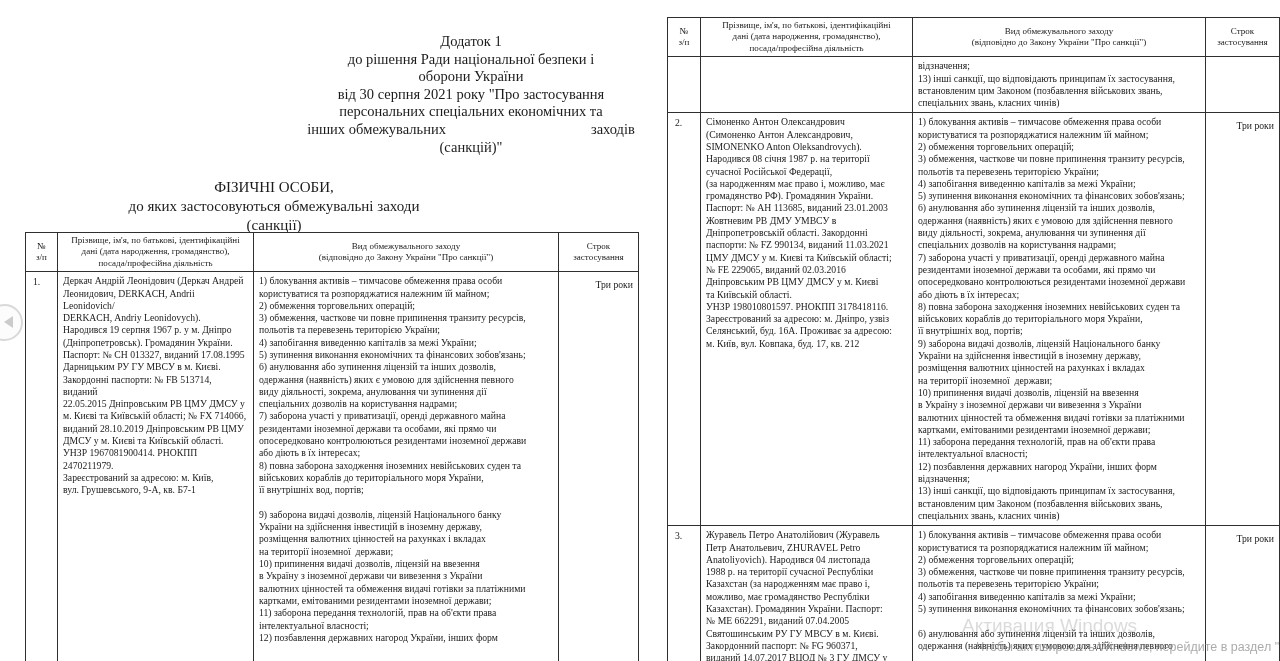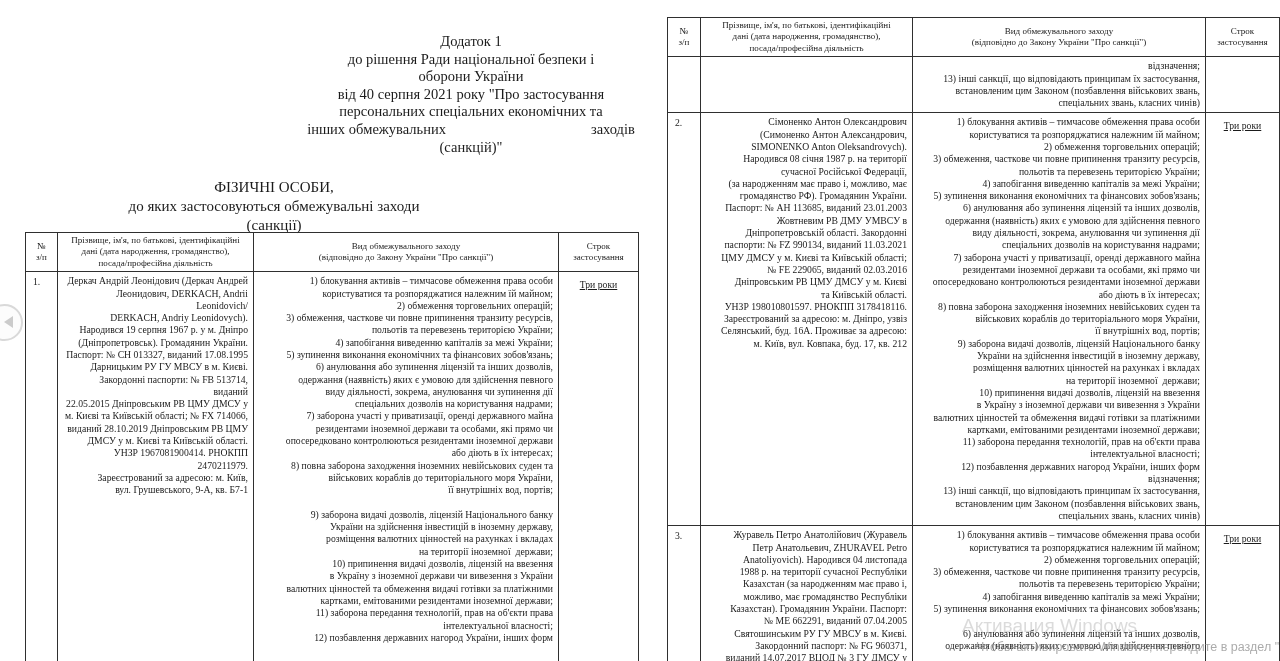--- a/index.html
+++ b/index.html
@@ -26,22 +26,22 @@
   }
   .doc-table th,.doc-table td{
     border:1px solid #2f2f2f;vertical-align:top;
     padding:3px 5px;overflow:hidden;
   }
   .doc-table th{
     font-weight:normal;text-align:center;vertical-align:middle;
     font-size:9px;line-height:11.4px;padding:2px 3px;white-space:pre-wrap;
   }
   td.cell-num{padding:4px 2px 0 7px;white-space:pre-wrap;}
-  td.cell-text{white-space:pre-wrap;text-align:right;}
-  td.cell-term{text-align:center;padding-top:7px;white-space:pre-wrap;text-decoration:underline;}
+  td.cell-text{white-space:pre-wrap;}
+  td.cell-term{text-align:right;padding-top:7px;white-space:pre-wrap;}
   #table-left{left:25px;top:232px;}
   #table-right{left:667px;top:17px;}
   
   .nav-prev{
     position:absolute;left:-14px;top:304px;width:37px;height:37px;
     border-radius:50%;border:2px solid #d9d9d9;box-sizing:border-box;
     background:rgba(252,252,252,0.85);
   }
   .nav-prev-triangle{
     position:absolute;right:8px;top:10px;width:0;height:0;
@@ -60,21 +60,21 @@
   }
 </style>
 </head>
 <body>
 
 <div>
 
   <div class="title-block">Додаток 1
 до рішення Ради національної безпеки і
 оборони України
-від 40 серпня 2021 року "Про застосування
+від 30 серпня 2021 року "Про застосування
 персональних спеціальних економічних та
 інших обмежувальних                                        заходів
 (санкцій)"</div>
 
   <div class="subtitle-block">ФІЗИЧНІ ОСОБИ,
 до яких застосовуються обмежувальні заходи (санкції)</div>
 
   <table class="doc-table" id="table-left">
     <colgroup>
       <col style="width:32px">

